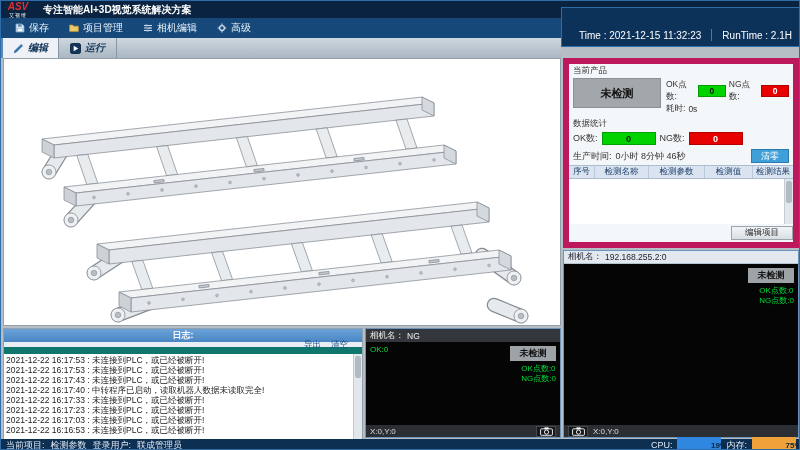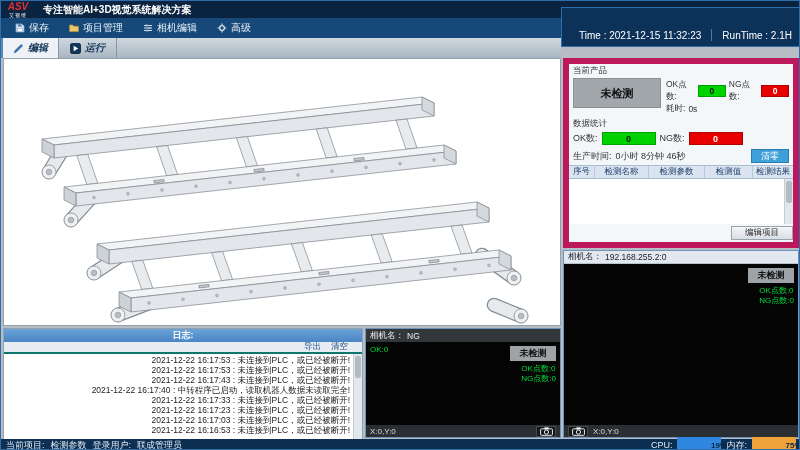--- a/index.html
+++ b/index.html
@@ -82,24 +82,24 @@
   .cam-topleft { position:absolute; top:3px; left:4px; color:#00df3a; font-size:8px; }
   .cam-footer { height:12px; background:#2b2f33; color:#ddd; font-size:8px; display:flex;
                 align-items:center; padding:0 4px; gap:5px; }
   .cam-btn { width:20px; height:11px; background:#17191c; border:1px solid #45494e; display:flex;
              align-items:center; justify-content:center; }
   .cam-btn svg { width:13px; height:9px; }
   .spacer { flex:1; }
 
   
   .log-panel { position:absolute; left:2px; top:327px; width:360px; height:119px; background:#fff;
-               border:1px solid #93a1ad; display:flex; flex-direction:column;text-align:right; }
+               border:1px solid #93a1ad; display:flex; flex-direction:column; }
   .log-title { height:13px; background:linear-gradient(#6aa2d8,#4a86c4); color:#fff; font-size:9px;
                font-weight:bold; display:flex; align-items:center; justify-content:center; }
-  .log-toolbar { height:12px; background:#e7edf3; border-bottom:2px solid #0f766e; display:flex;
+  .log-toolbar { height:12px; background:#e7edf3; border-bottom:7px solid #0f766e; display:flex;
                  align-items:center; justify-content:flex-end; gap:10px; padding-right:14px;
                  font-size:8.5px; color:#1d4d85; }
   .log-entries { flex:1; overflow:hidden; position:relative; font-size:8.5px; color:#222;
                  line-height:10px; padding:1px 12px 0 2px; }
   .log-line { white-space:normal; }
 
   
   .statusbar { position:absolute; left:0; top:438px; width:800px; height:12px; background:#0d2f52;
                display:flex; align-items:center; padding:0 5px; gap:6px; color:#dfe9f4; font-size:9px; }
   .chip { height:16px; width:44px; font-size:8px; display:flex; align-items:center; justify-content:center;

